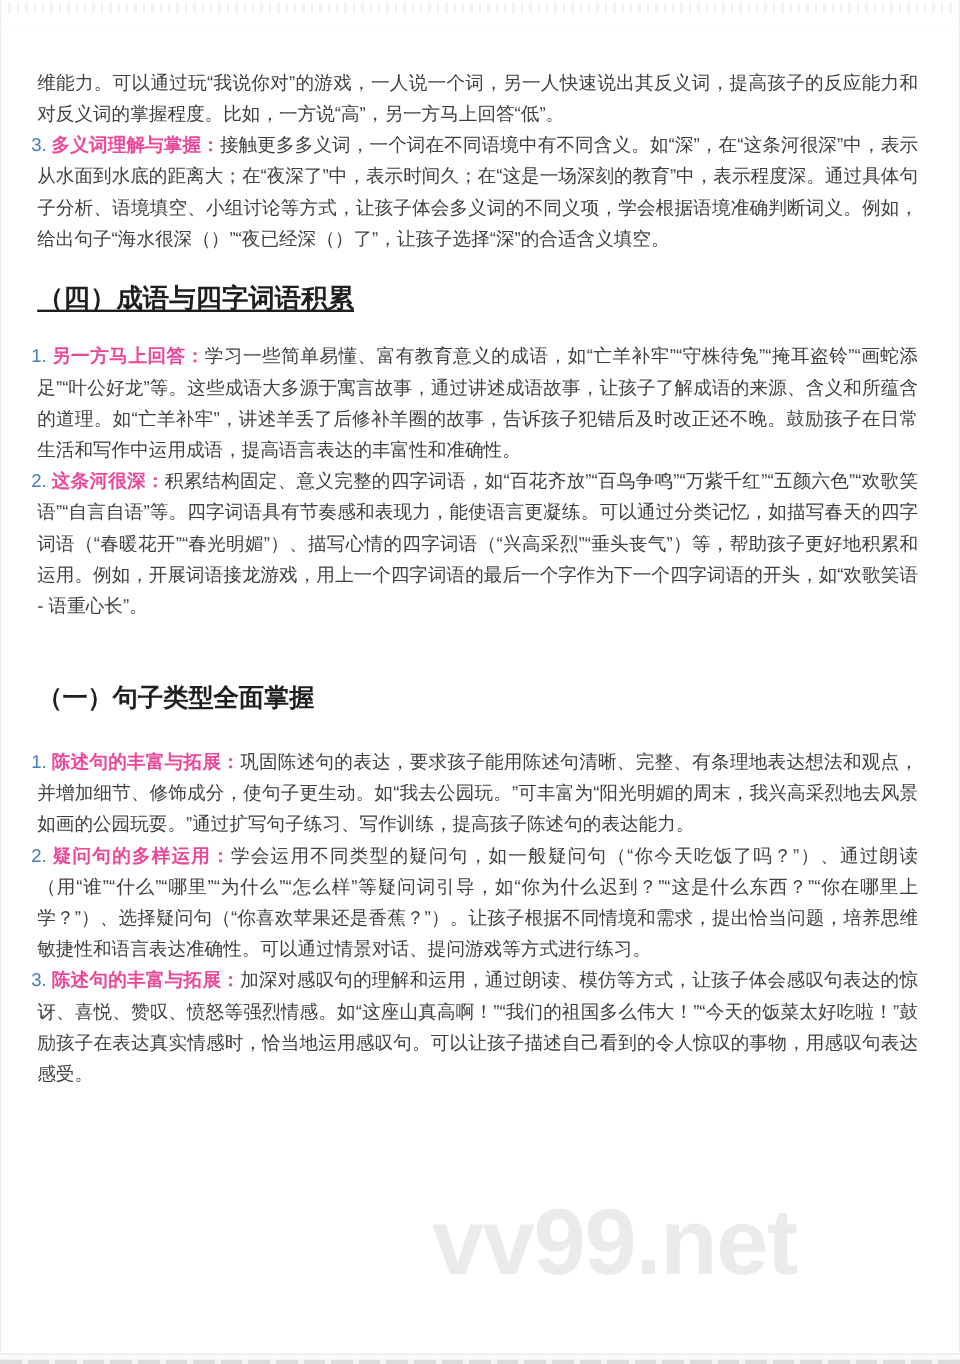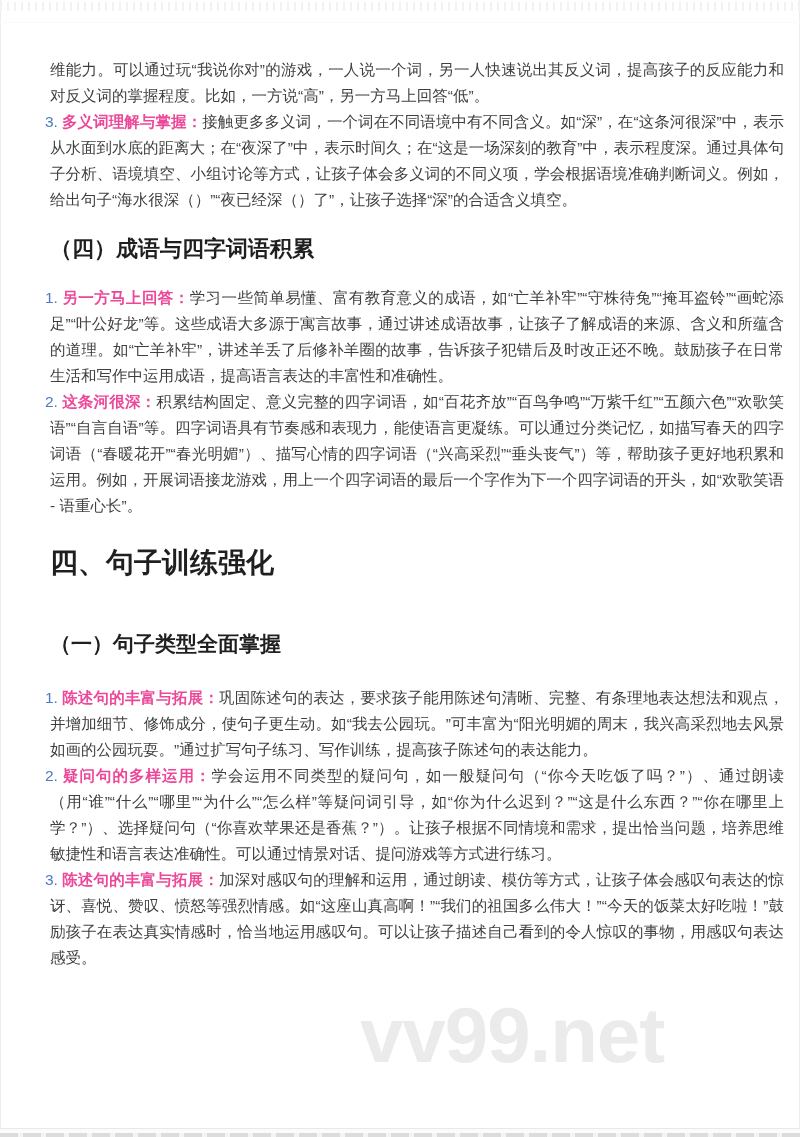--- a/index.html
+++ b/index.html
@@ -28,32 +28,32 @@
   .bottom-dashes {
     position:absolute; bottom:0; left:0; width:100%; height:4px;
     background:repeating-linear-gradient(90deg,#dcdcdc 0 18px, #f4f4f4 18px 23px);
   }
   .watermark {
     position:absolute; left:360px; top:990px;
     font-size:78px; font-weight:bold; color:#ebebeb;
     letter-spacing:-1px; z-index:0; user-select:none;
   }
   .content {
-    position:absolute; left:50px; width:734px; top:57px;
+    position:absolute; left:31px; width:734px; top:57px;
     font-size:15.5px; line-height:26px; color:#3f3f3f;
     text-align:justify; z-index:1;
   }
   .content p { margin:0; }
   .intro { margin-bottom:14px; }
   .item { margin:0 0 12px 0; text-indent:-5px; }
   .item:last-child { margin-bottom:0; }
   .num { color:#4a7abf; margin-right:4px; }
   .term { font-weight:bold; color:#ec4899; }
   h2, h3 { color:#1f1f1f; font-weight:bold; }
-  .h-idioms { font-size:22px; line-height:32px; margin:20px 0 20px; }
+  .h-idioms { font-size:22px; line-height:32px; margin:20px 0 20px;text-decoration:underline; }
   .h-chapter { font-size:28px; line-height:36px; margin:26px 0 0; }
   .h-sentences { font-size:21px; line-height:30px; margin:48px 0 26px; }
   .list { margin:0; }
 </style>
 </head>
 <body>
 
 <div class="page-frame"></div>
 <div class="top-ticks"></div>
 <div class="top-faint-line"></div>
@@ -66,21 +66,20 @@
 
   <p class="item"><span class="num">3.</span><span class="term">多义词理解与掌握：</span><span>接触更多多义词，一个词在不同语境中有不同含义。如“深”，在“这条河很深”中，表示从水面到水底的距离大；在“夜深了”中，表示时间久；在“这是一场深刻的教育”中，表示程度深。通过具体句子分析、语境填空、小组讨论等方式，让孩子体会多义词的不同义项，学会根据语境准确判断词义。例如，给出句子“海水很深（）”“夜已经深（）了”，让孩子选择“深”的合适含义填空。</span></p>
 
   <h3 class="h-idioms">（四）成语与四字词语积累</h3>
 
   <div class="list">
     <p class="item"><span class="num">1.</span><span class="term">另一方马上回答：</span><span>学习一些简单易懂、富有教育意义的成语，如“亡羊补牢”“守株待兔”“掩耳盗铃”“画蛇添足”“叶公好龙”等。这些成语大多源于寓言故事，通过讲述成语故事，让孩子了解成语的来源、含义和所蕴含的道理。如“亡羊补牢”，讲述羊丢了后修补羊圈的故事，告诉孩子犯错后及时改正还不晚。鼓励孩子在日常生活和写作中运用成语，提高语言表达的丰富性和准确性。</span></p>
     <p class="item"><span class="num">2.</span><span class="term">这条河很深：</span><span>积累结构固定、意义完整的四字词语，如“百花齐放”“百鸟争鸣”“万紫千红”“五颜六色”“欢歌笑语”“自言自语”等。四字词语具有节奏感和表现力，能使语言更凝练。可以通过分类记忆，如描写春天的四字词语（“春暖花开”“春光明媚”）、描写心情的四字词语（“兴高采烈”“垂头丧气”）等，帮助孩子更好地积累和运用。例如，开展词语接龙游戏，用上一个四字词语的最后一个字作为下一个四字词语的开头，如“欢歌笑语 - 语重心长”。</span></p>
   </div>
 
-  <h2 class="h-chapter">四、句子训练强化</h2>
 
   <h3 class="h-sentences">（一）句子类型全面掌握</h3>
 
   <div class="list">
     <p class="item"><span class="num">1.</span><span class="term">陈述句的丰富与拓展：</span><span>巩固陈述句的表达，要求孩子能用陈述句清晰、完整、有条理地表达想法和观点，并增加细节、修饰成分，使句子更生动。如“我去公园玩。”可丰富为“阳光明媚的周末，我兴高采烈地去风景如画的公园玩耍。”通过扩写句子练习、写作训练，提高孩子陈述句的表达能力。</span></p>
     <p class="item"><span class="num">2.</span><span class="term">疑问句的多样运用：</span><span>学会运用不同类型的疑问句，如一般疑问句（“你今天吃饭了吗？”）、通过朗读（用“谁”“什么”“哪里”“为什么”“怎么样”等疑问词引导，如“你为什么迟到？”“这是什么东西？”“你在哪里上学？”）、选择疑问句（“你喜欢苹果还是香蕉？”）。让孩子根据不同情境和需求，提出恰当问题，培养思维敏捷性和语言表达准确性。可以通过情景对话、提问游戏等方式进行练习。</span></p>
     <p class="item"><span class="num">3.</span><span class="term">陈述句的丰富与拓展：</span><span>加深对感叹句的理解和运用，通过朗读、模仿等方式，让孩子体会感叹句表达的惊讶、喜悦、赞叹、愤怒等强烈情感。如“这座山真高啊！”“我们的祖国多么伟大！”“今天的饭菜太好吃啦！”鼓励孩子在表达真实情感时，恰当地运用感叹句。可以让孩子描述自己看到的令人惊叹的事物，用感叹句表达感受。</span></p>
   </div>
 
 </div>

